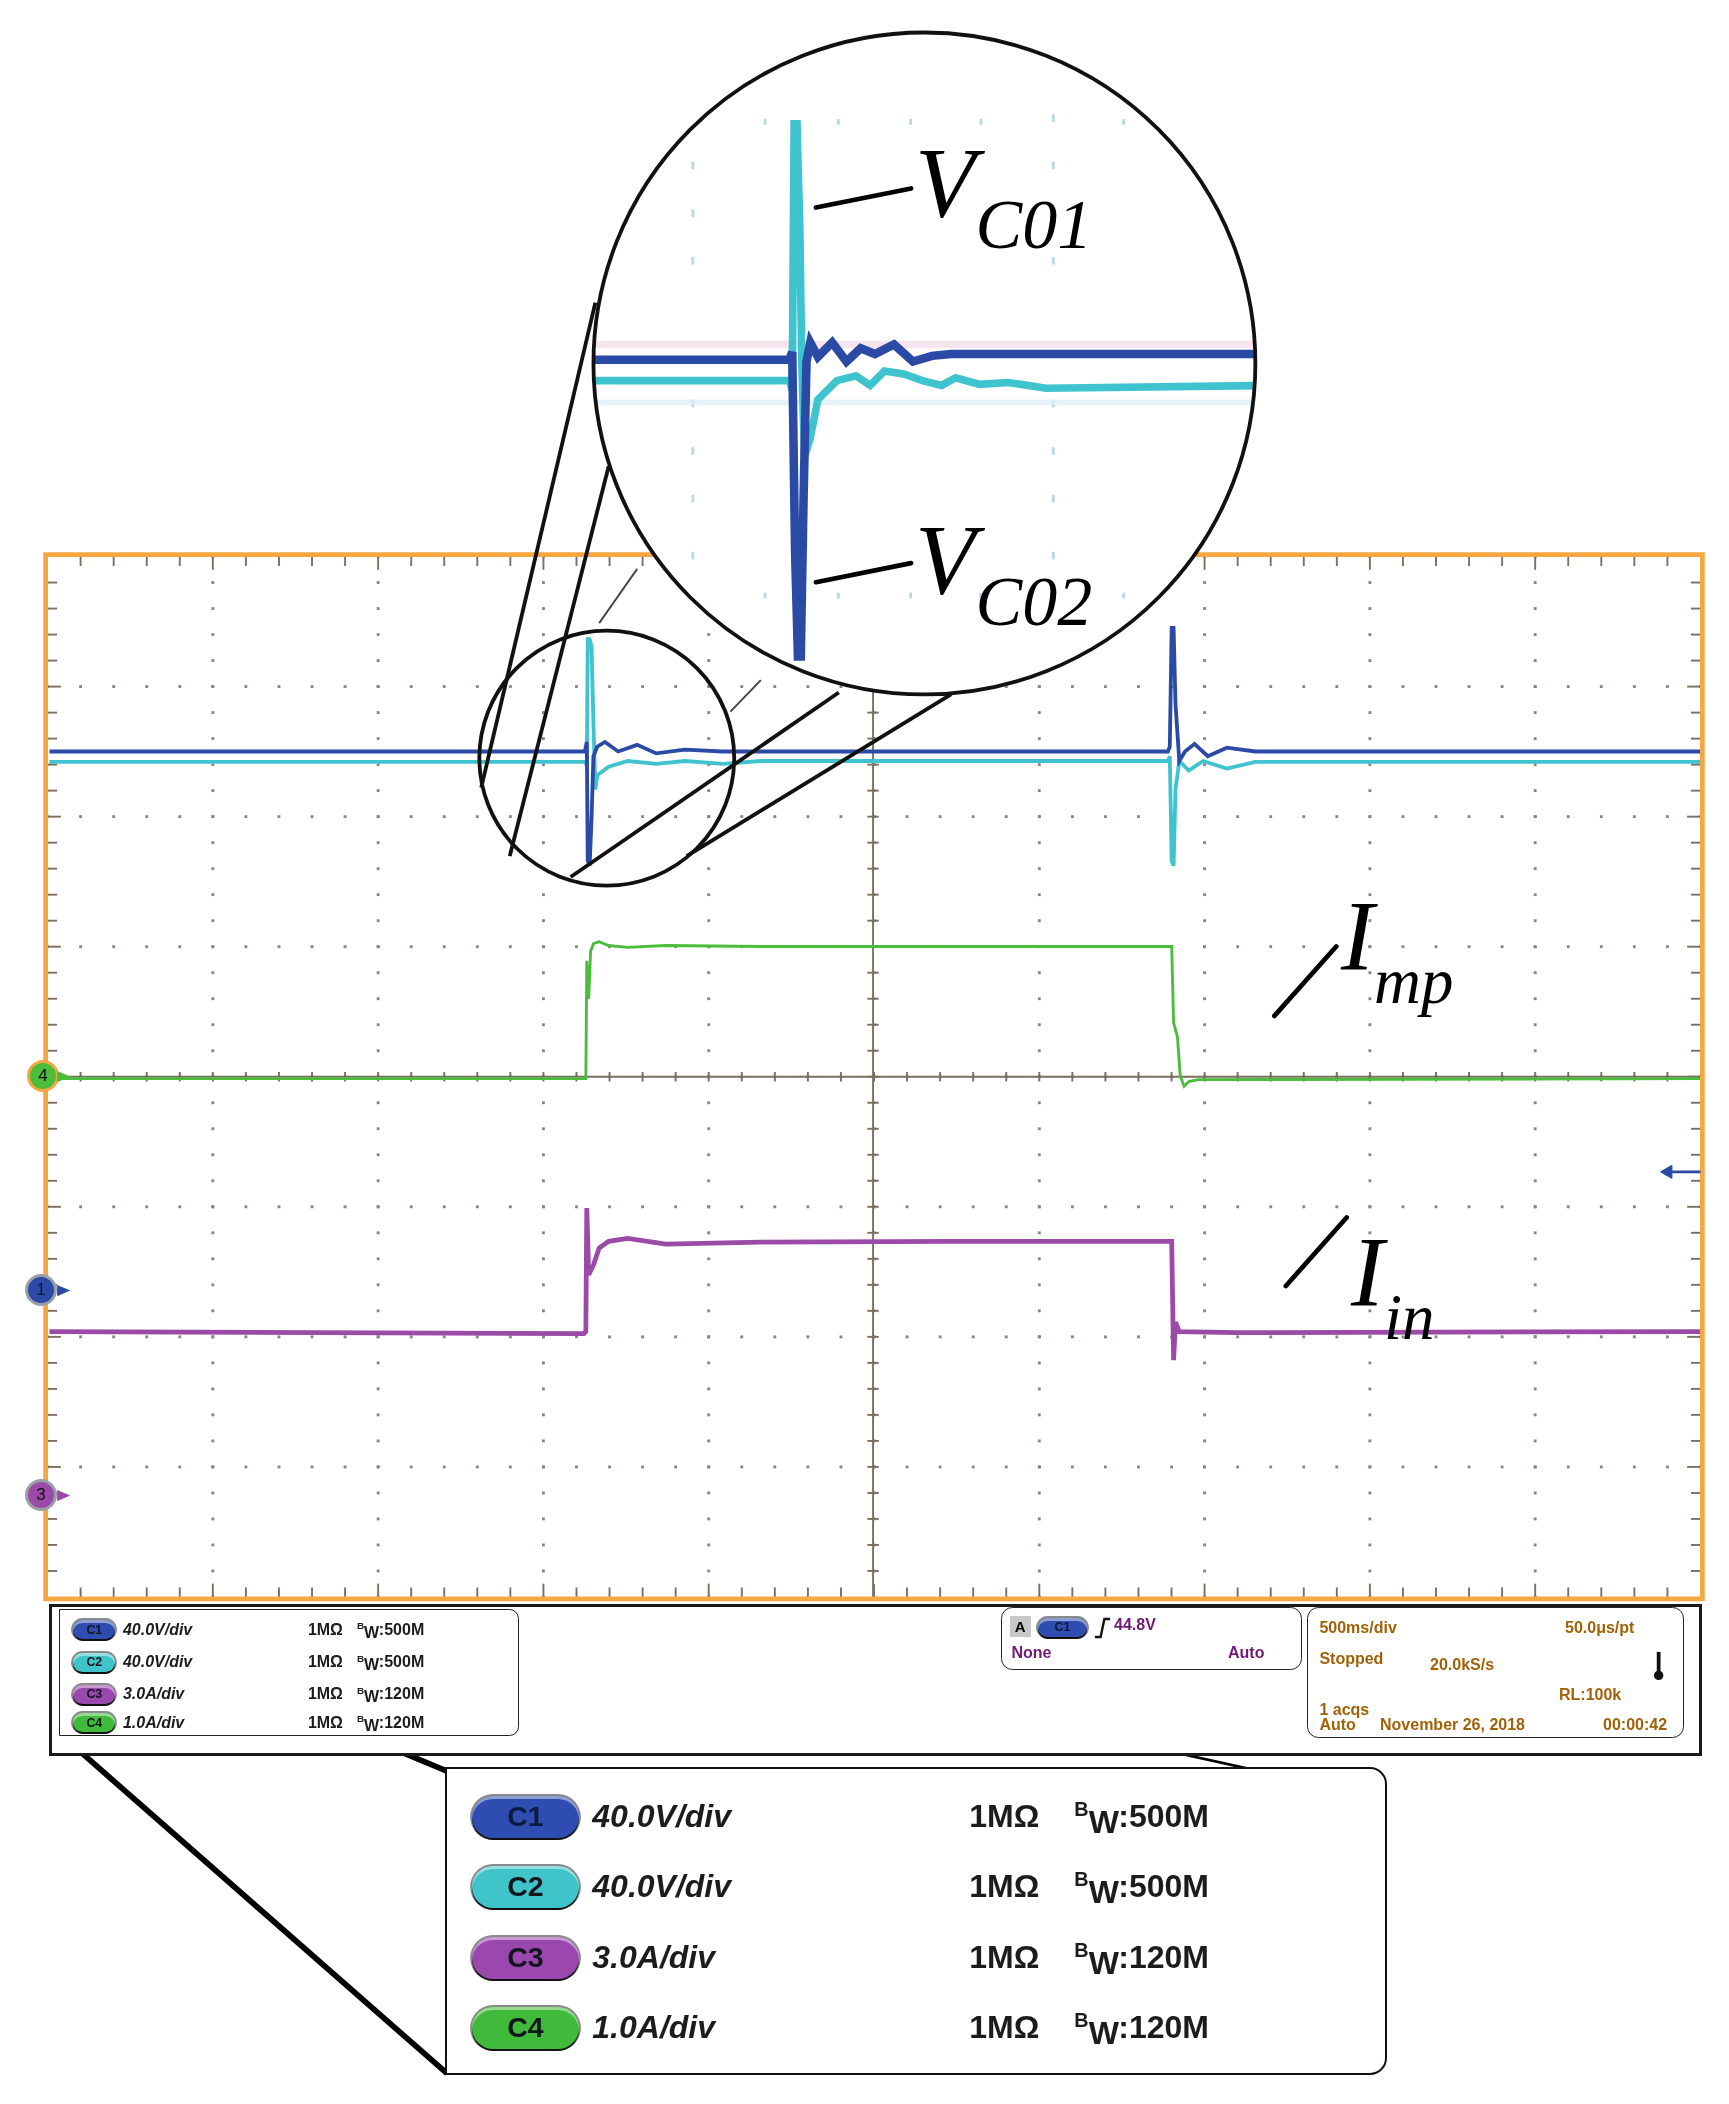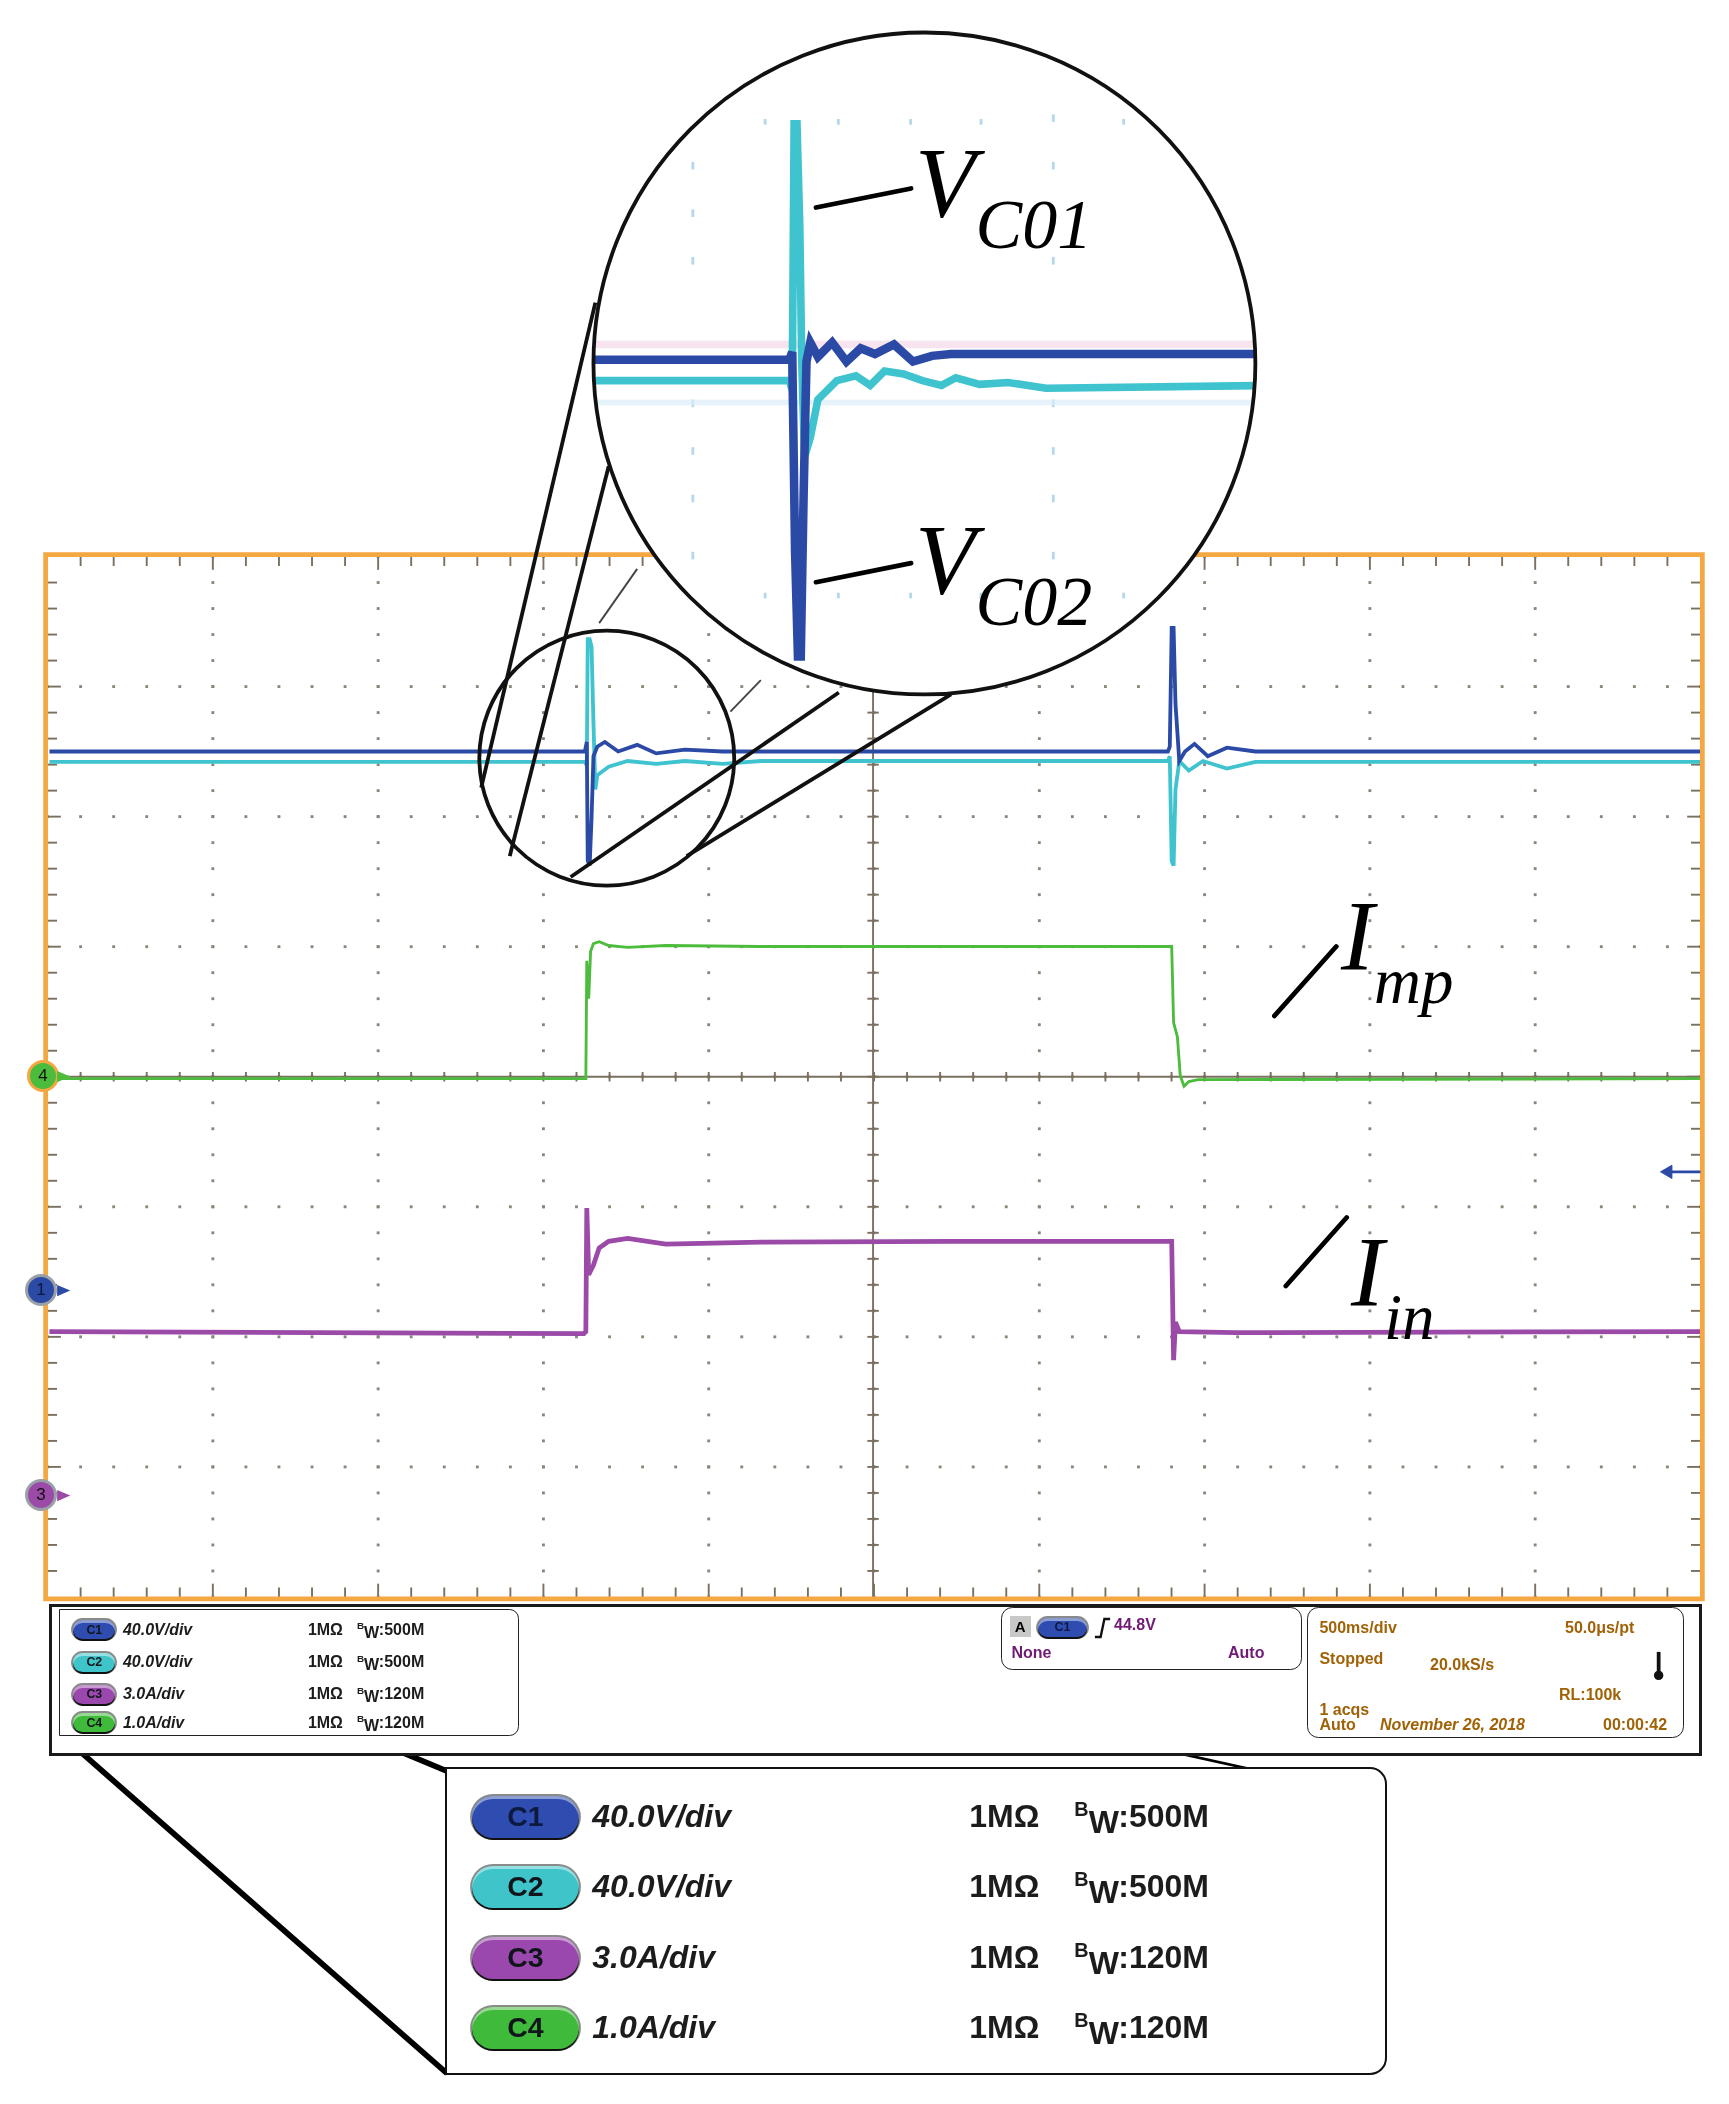--- a/index.html
+++ b/index.html
@@ -1209,21 +1209,21 @@
   <span class="tb-text" style="left:122px; top:11.4px;margin-top:37px;">20.0kS/s</span>
   <span class="tb-text" style="left:257px; top:11.4px;">50.0μs/pt</span>
   <span class="tb-text" style="left:11.4px; top:42px;">Stopped</span>
   <svg class="abs" style="left:344px; top:42px;" width="13.3" height="32" viewBox="0 0 14 34">
       <rect x="5" y="2" width="4" height="24" fill="#111"></rect>
       <circle cx="7" cy="27" r="5" fill="#111"></circle>
     </svg>
   <span class="tb-text" style="left:11.4px; top:93px;">1 acqs</span>
   <span class="tb-text" style="left:251px; top:78px;text-align:right;">RL:100k</span>
   <span class="tb-text" style="left:11.4px; top:108px;">Auto</span>
-  <span class="tb-text" style="left:72px; top:108px;font-style:italic;">November 26, 2018</span>
+  <span class="tb-text" style="left:72px; top:108px;">November 26, 2018</span>
   <span class="tb-text" style="left:295px; top:108px;">00:00:42</span>
 </div>
 
 <div class="box big" style="left:445px; top:1767px; width:942px; height:308px; border:2.9px solid #111; border-radius:0 17px 17px 0;">
   <div class="ch-row" style="top:21px; left:25px; height:53px;">
     <span class="pill" style="background:#2f4db0; color:#0d1a40;">C1</span>
     <span class="scale" style="margin-left:13.3px; font-size:32px; width:377px;">40.0V/div</span>
     <span class="imp" style="font-size:32px; width:105px;">1MΩ</span>
     <span style="font-size:32px;"><span class="bw-sup">B</span><span class="bw-sub">W</span><span>:500M</span></span>
   </div>

